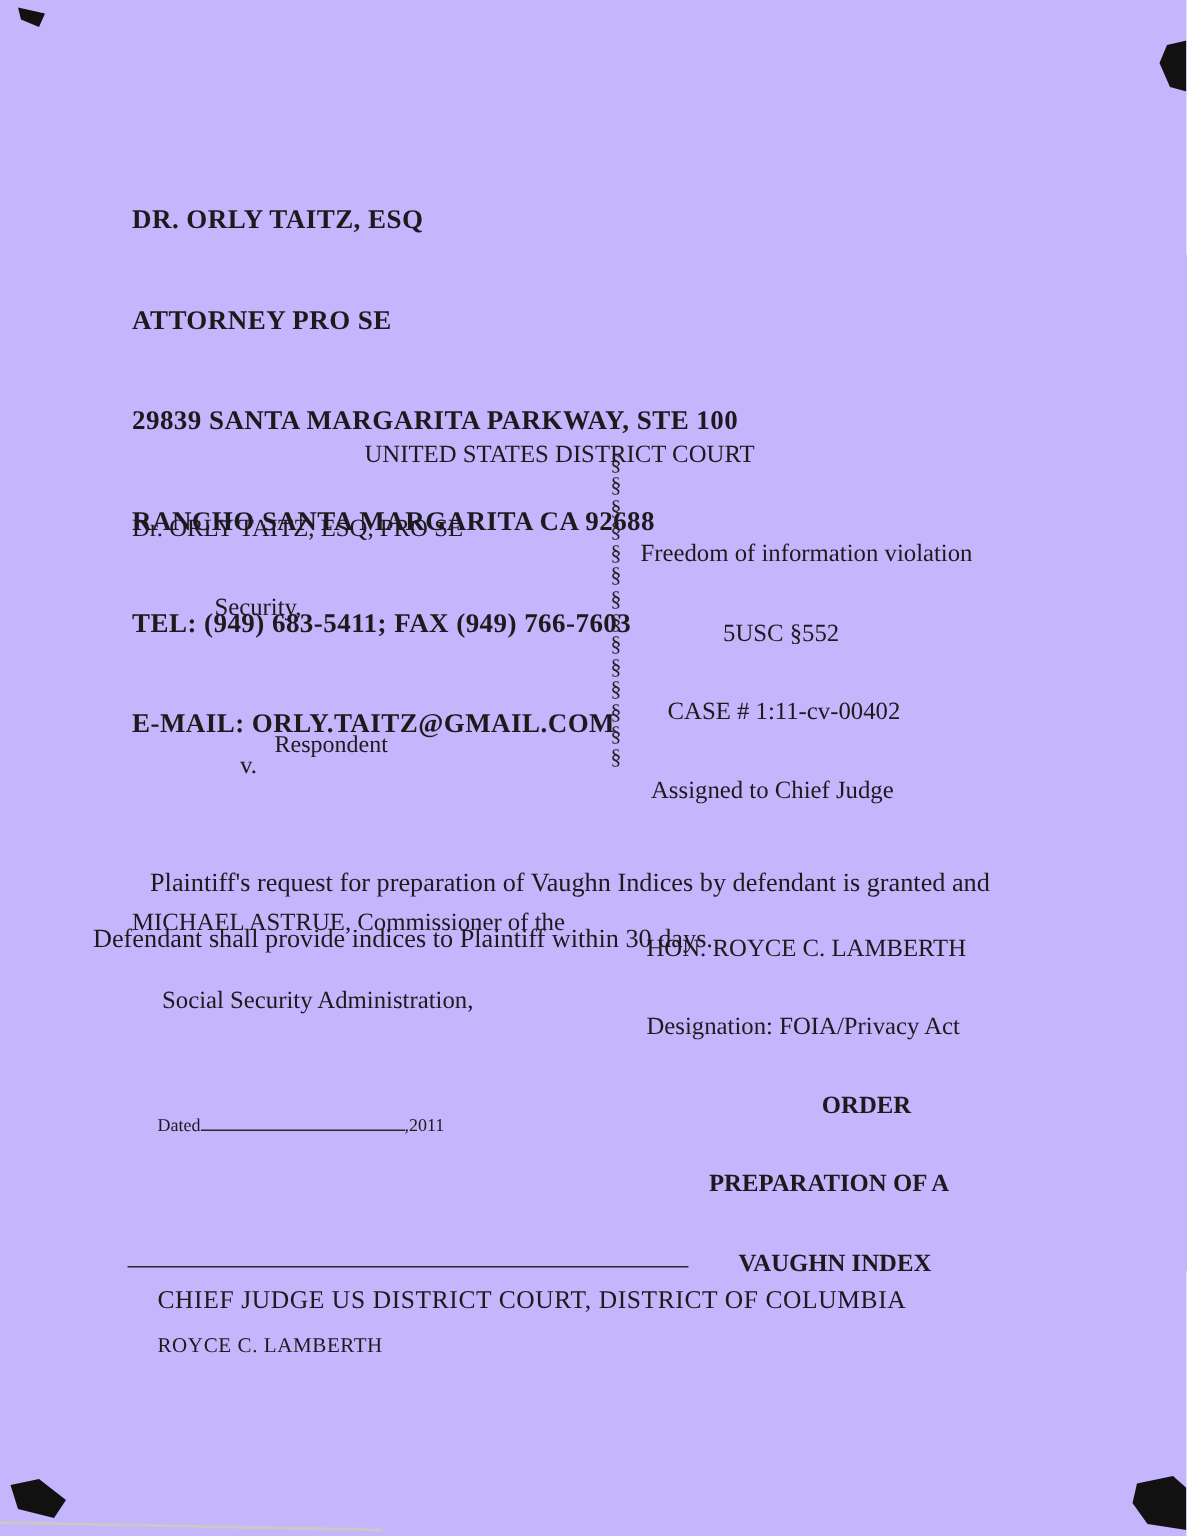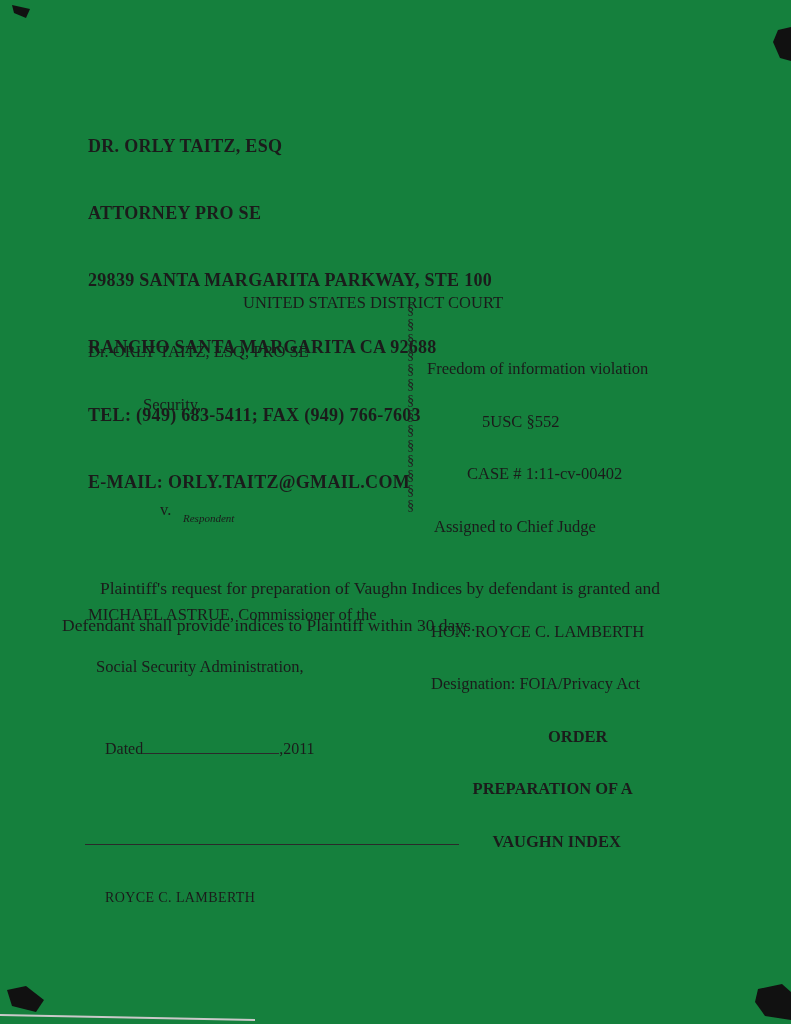--- a/index.html
+++ b/index.html
@@ -4,21 +4,21 @@
 <style>
   html, body {
     margin: 0;
     padding: 0;
     background: #ffffff;
   }
   .page {
     position: relative;
     width: 791px;
     height: 1024px;
-    background: #15803d;
+    background: #c4b5fd;
     overflow: hidden;
     font-family: "Liberation Serif", "DejaVu Serif", serif;
     color: #1b1b1b;
   }
   .abs { position: absolute; }
 
   
   .attorney {
     left: 88px; top: 90px;
     font-size: 18px;
@@ -39,25 +39,24 @@
 
   
   .cap-left {
     left: 88px; top: 308px;
     font-size: 16.5px;
     line-height: 17.5px;
     white-space: pre;
   }
   .cap-left .ml55 { margin-left: 55px; }
   .cap-left .ml72 { margin-left: 72px; }
-  .cap-left .ml12 { margin-left: 8px; }
+  .cap-left .ml12 { margin-left: 20px; }
   .cap-respondent {
-    left: 183px; top: 512px;
-    font-size: 11px;
-    font-style: italic;
+    left: 183px; top: 488px;
+    font-size: 16px;
   }
 
   
   .sec-col {
     left: 407px; top: 302px;
     width: 9px;
     font-size: 14.5px;
     line-height: 15.1px;
     word-break: break-all;
     color: #222;
@@ -65,42 +64,42 @@
 
   
   .cap-right {
     left: 427px; top: 325px;
     font-size: 16.5px;
     line-height: 17.5px;
     white-space: pre;
     font-family: Liberation Serif, serif;
   }
   .cap-right .ml55 { margin-left: 55px; }
-  .cap-right .ml32 { margin-left: 40px; }
+  .cap-right .ml32 { margin-left: 18px; }
   .cap-right .ml7  { margin-left: 7px; }
   .cap-right .ml18 { margin-left: 4px; }
   .cap-right .ml80 { margin-left: 80px; }
   .cap-right .ml30 { margin-left: 30px; }
   .cap-right .ml38 { margin-left: 38px; }
   .bold { font-weight: bold; text-align: center; }
   .blank-line { height: 17.5px; }
 
   
   .order-body {
     left: 62px; top: 570px;
     width: 645px;
     font-size: 17.5px;
     line-height: 37px;
     text-indent: 38px;
   }
 
   
   .dated {
     left: 105px; top: 737px;
-    font-size: 16px;
+    font-size: 12px;
   }
   .dated-blank {
     display: inline-block;
     width: 136px;
     border-bottom: 1.5px solid #2a2a2a;
     height: 16px;
     vertical-align: baseline;
   }
 
   
@@ -182,15 +181,16 @@
     <div class="ml38 bold">VAUGHN INDEX</div>
   </div>
 
   <div class="abs order-body">Plaintiff's request for preparation of Vaughn Indices by defendant is granted and Defendant shall provide indices to Plaintiff within 30 days.</div>
 
   <div class="abs dated">
     <span>Dated</span><span class="dated-blank"></span><span>,2011</span>
   </div>
 
   <div class="abs sig-rule"></div>
+  <div class="abs sig-title">CHIEF JUDGE US DISTRICT COURT, DISTRICT OF COLUMBIA</div>
   <div class="abs sig-name">ROYCE C. LAMBERTH</div>
 
 </div>
 
 </body></html>

